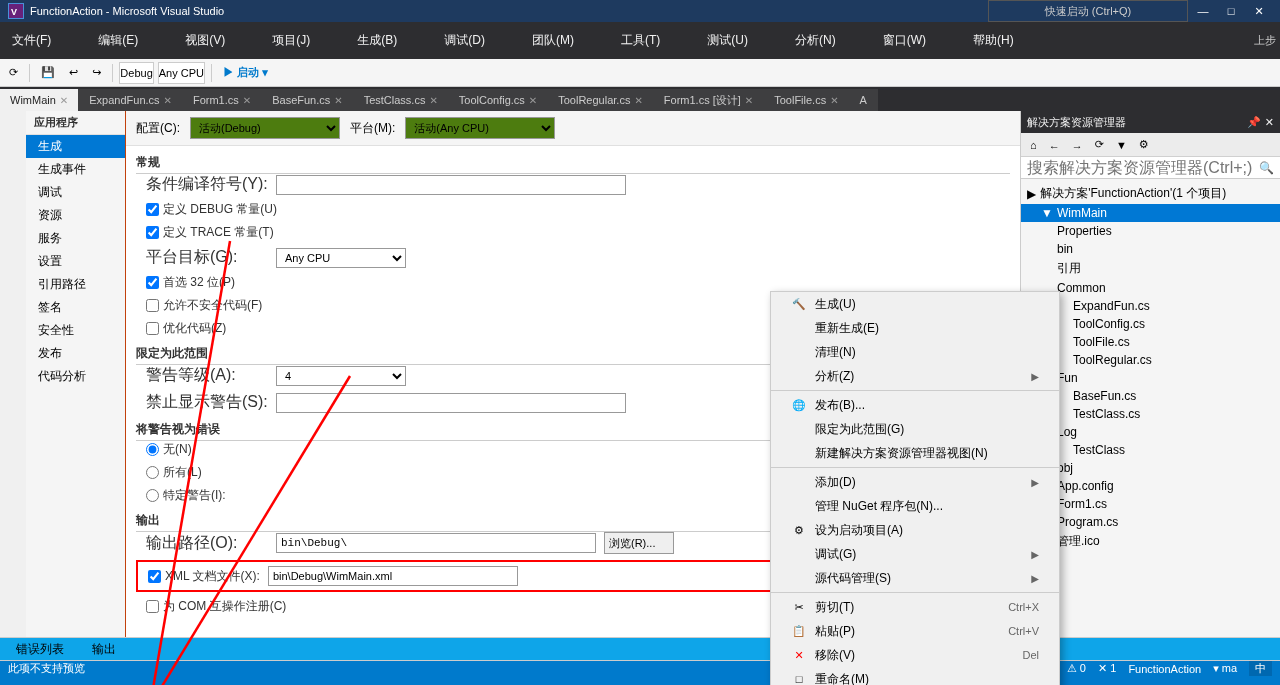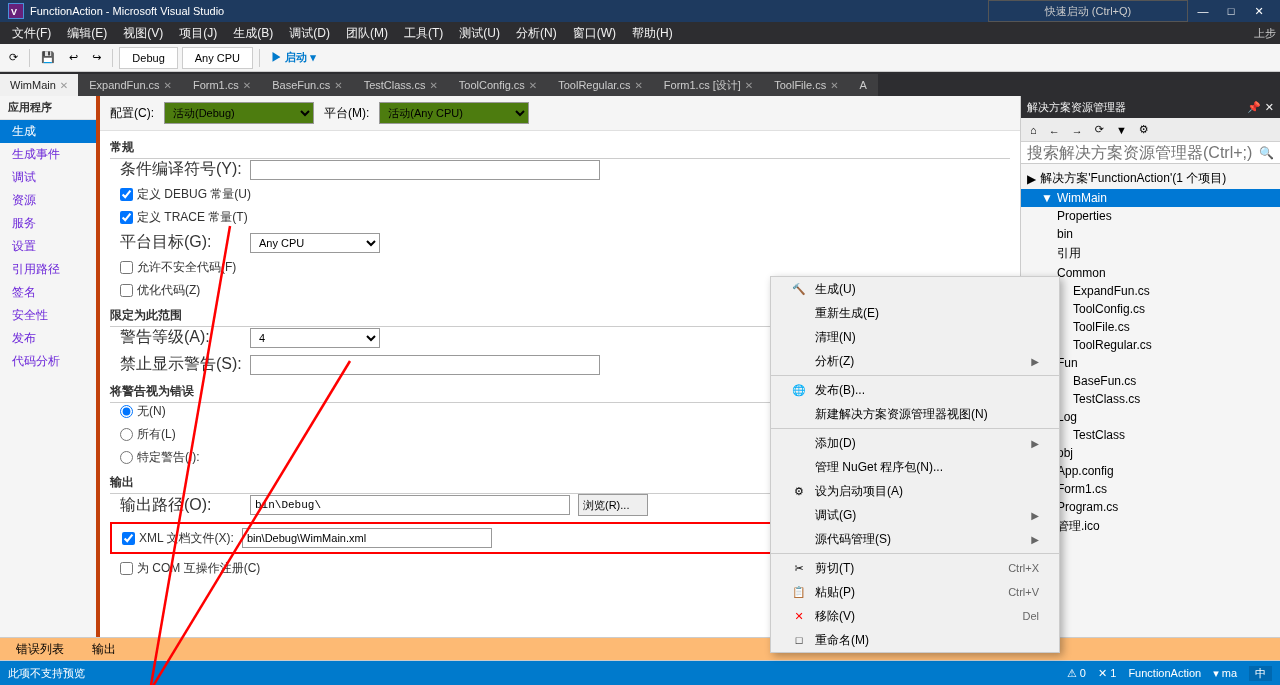--- a/index.html
+++ b/index.html
@@ -6,41 +6,41 @@
     body { font-family: 'Microsoft YaHei', SimSun, sans-serif; font-size: 12px; background: #f0f0f0; overflow: hidden; width: 1280px; height: 685px; }
 
     
     .title-bar { height: 22px; background: #1e3a5f; display: flex; align-items: center; padding: 0 8px; color: white; font-size: 11px; }
     .title-bar-icon { width: 16px; height: 16px; margin-right: 6px; background: #4a90d9; display: inline-flex; align-items: center; justify-content: center; color: white; font-size: 9px; }
     .title-bar-title { flex: 1; }
     .title-bar-controls { display: flex; gap: 2px; }
     .title-bar-btn { width: 26px; height: 22px; display: flex; align-items: center; justify-content: center; color: white; font-size: 11px; cursor: pointer; }
 
     
-    .menu-bar { height: 22px; background: #2d2d30; display: flex; align-items: center; padding: 0 4px; color: #f1f1f1; }
+    .menu-bar { height: 37px; background: #2d2d30; display: flex; align-items: center; padding: 0 4px; color: #f1f1f1; gap: 31px; }
     .menu-item { padding: 2px 8px; cursor: pointer; font-size: 12px; height: 22px; display: flex; align-items: center; }
     .menu-bar-right { margin-left: auto; display: flex; align-items: center; gap: 8px; color: #ccc; font-size: 11px; }
 
     
     .toolbar { height: 28px; background: #f5f5f5; border-bottom: 1px solid #ccc; display: flex; align-items: center; padding: 0 4px; gap: 4px; }
     .toolbar-btn { height: 22px; padding: 0 4px; display: flex; align-items: center; border: 1px solid transparent; cursor: pointer; font-size: 11px; }
     .toolbar-separator { width: 1px; height: 18px; background: #ccc; margin: 0 2px; }
-    .toolbar-dropdown { height: 22px; display: flex; align-items: center; border: 1px solid #ccc; background: white; padding: 0 12px; cursor: pointer; font-size: 11px; }
+    .toolbar-dropdown { height: 22px; display: flex; align-items: center; border: 1px solid #ccc; background: white; padding: 0 0; cursor: pointer; font-size: 11px; }
 
     
     .tab-bar { height: 24px; background: #2d2d30; display: flex; align-items: flex-end; padding-left: 0; overflow: hidden; }
     .tab { height: 22px; padding: 0 10px; display: flex; align-items: center; gap: 4px; cursor: pointer; font-size: 11px; border-right: 1px solid #3e3e40; white-space: nowrap; }
     .tab.active { background: #f0f0f0; color: #1e1e1e; }
     .tab.inactive { background: #3e3e40; color: #ccc; }
     .tab-close { font-size: 10px; color: #999; cursor: pointer; }
 
     
-    .sidebar { width: 100px; background: #f5f5f5; border-right: 4px solid #c2410c; }
+    .sidebar { width: 100px; background: #f5f5f5; border-right: 1px solid #c2410c; margin-left: 26px; }
     .sidebar-section { font-size: 11px; padding: 4px 8px; color: #333; font-weight: bold; border-bottom: 1px solid #e0e0e0; }
-    .sidebar-item { padding: 3px 12px; font-size: 12px; cursor: pointer; color: #6d28d9; }
+    .sidebar-item { padding: 3px 12px; font-size: 12px; cursor: pointer; color: #000000; }
     .sidebar-item.active { background: #0078d4; color: white; }
 
     
     .content-area { flex: 1; background: white; overflow-y: auto; padding: 0; }
 
     
     .config-header { display: flex; align-items: center; padding: 6px 10px; border-bottom: 1px solid #e0e0e0; gap: 10px; background: #f5f5f5; }
     .config-label { font-size: 12px; }
     .config-dropdown { height: 22px; border: 1px solid #999; background: #4d7c0f; padding: 0 4px; font-size: 11px; min-width: 150px; }
 
@@ -71,26 +71,26 @@
     .ctx-item { display: flex; align-items: center; padding: 4px 20px; font-size: 12px; cursor: pointer; gap: 8px; height: 24px; }
     .ctx-separator { height: 1px; background: #ccc; margin: 2px 0; }
     .ctx-shortcut { margin-left: auto; color: #666; font-size: 11px; }
     .ctx-icon { width: 16px; height: 16px; display: flex; align-items: center; justify-content: center; font-size: 11px; }
     .ctx-arrow { margin-left: auto; font-size: 10px; color: #666; }
 
     
     .overlay { position: absolute; top: 0; left: 0; width: 1280px; height: 685px; pointer-events: none; z-index: 50; }
 
     
-    .status-bar { height: 24px; background: #007acc; display: flex; align-items: center; padding: 0 8px; color: white; font-size: 11px; position: absolute; bottom: 0; left: 0; right: 0; }
+    .status-bar { height: 24px; background: #007acc; display: flex; align-items: flex-start; padding: 0 8px; color: white; font-size: 11px; position: absolute; bottom: 0; left: 0; right: 0; }
     .status-left { display: flex; gap: 12px; align-items: center; }
     .status-right { margin-left: auto; display: flex; gap: 12px; align-items: center; }
 
     
-    .error-bar { height: 24px; background: #fdba74; border-top: 1px solid #ccc; border-bottom: 1px solid #ccc; display: flex; align-items: center; padding: 0 8px; gap: 12px; position: absolute; bottom: 24px; left: 0; right: 0; }
+    .error-bar { height: 24px; background: #0ea5e9; border-top: 1px solid #ccc; border-bottom: 1px solid #ccc; display: flex; align-items: center; padding: 0 8px; gap: 12px; position: absolute; bottom: 24px; left: 0; right: 0; }
     .error-tab { padding: 0 8px; font-size: 12px; cursor: pointer; height: 24px; display: flex; align-items: center; }
   </style>
 </head>
 <body>
 
 <div class="title-bar">
   <div class="title-bar-icon">
     <svg width="14" height="14" viewBox="0 0 14 14">
       <rect width="14" height="14" fill="#68217a"></rect>
       <text x="2" y="11" fill="white" font-size="9" font-weight="bold">V</text>
@@ -226,20 +226,24 @@
         <span class="checkbox-label">定义 TRACE 常量(T)</span>
       </div>
 
       <div class="form-row">
         <span class="form-label">平台目标(G):</span>
         <select class="form-dropdown">
           <option>Any CPU</option>
         </select>
       </div>
 
+      <div class="form-row">
+        <input type="checkbox" class="form-checkbox" checked="" style="">
+        <span class="checkbox-label">首选 32 位(P)</span>
+      </div>
 
       <div class="form-row">
         <input type="checkbox" class="form-checkbox" style="">
         <span class="checkbox-label">允许不安全代码(F)</span>
       </div>
 
       <div class="form-row">
         <input type="checkbox" class="form-checkbox" style="">
         <span class="checkbox-label">优化代码(Z)</span>
       </div>
@@ -402,20 +406,24 @@
       <span>分析(Z)</span>
       <span class="ctx-arrow">▶</span>
     </div>
     <div class="ctx-separator"></div>
     <div class="ctx-item">
       <span class="ctx-icon">🌐</span>
       <span>发布(B)...</span>
     </div>
     <div class="ctx-item">
       <span class="ctx-icon"></span>
+      <span>限定为此范围(G)</span>
+    </div>
+    <div class="ctx-item">
+      <span class="ctx-icon"></span>
       <span>新建解决方案资源管理器视图(N)</span>
     </div>
     <div class="ctx-separator"></div>
     <div class="ctx-item">
       <span class="ctx-icon"></span>
       <span>添加(D)</span>
       <span class="ctx-arrow">▶</span>
     </div>
     <div class="ctx-item">
       <span class="ctx-icon"></span>

